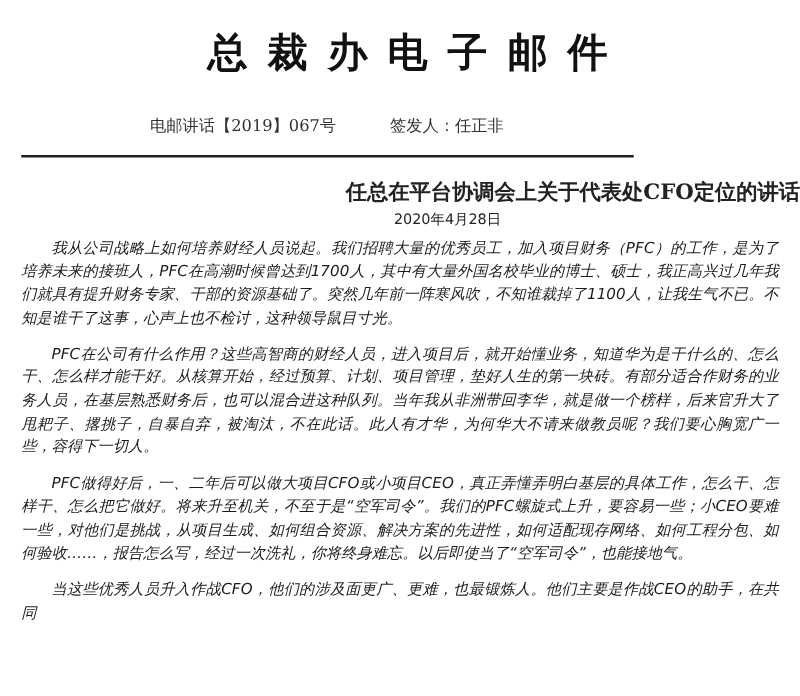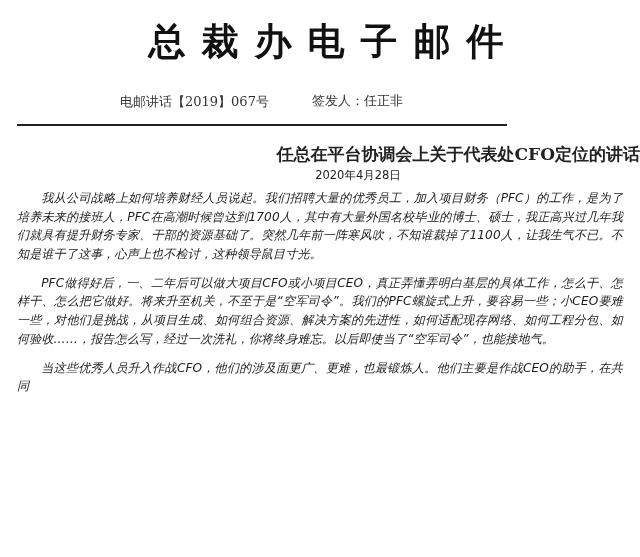--- a/index.html
+++ b/index.html
@@ -4,21 +4,21 @@
 <style>
   html, body { margin: 0; padding: 0; }
   body {
     width: 640px; height: 557px; overflow: hidden;
     background: #ffffff; color: #1a1a1a;
     font-family: "DejaVu Sans", sans-serif;
     position: relative;
   }
   .masthead {
     position: absolute; top: 14px; left: 0; width: 640px;
-    text-align: center; font-size: 37px; letter-spacing: 16px;
+    text-align: center; font-size: 32px; letter-spacing: 16px;
     font-weight: bold; color: #111; line-height: 56px;
     padding-left: 28px; box-sizing: border-box;
   }
   .meta {
     position: absolute; top: 92px; left: 0; width: 640px;
     font-family: "DejaVu Serif", serif; font-size: 13px; color: #333;
     line-height: 20px;
   }
   .meta .docno { position: absolute; left: 120px; }
   .meta .signer { position: absolute; left: 312px; font-family: Liberation Mono, monospace; }
@@ -52,15 +52,16 @@
   <span class="signer">签发人：任正非</span>
 </div>
 
 <div class="rule"></div>
 
 <div class="title">任总在平台协调会上关于代表处CFO定位的讲话</div>
 <div class="date">2020年4月28日</div>
 
 <div class="body">
   <p>我从公司战略上如何培养财经人员说起。我们招聘大量的优秀员工，加入项目财务（PFC）的工作，是为了培养未来的接班人，PFC在高潮时候曾达到1700人，其中有大量外国名校毕业的博士、硕士，我正高兴过几年我们就具有提升财务专家、干部的资源基础了。突然几年前一阵寒风吹，不知谁裁掉了1100人，让我生气不已。不知是谁干了这事，心声上也不检讨，这种领导鼠目寸光。</p>
+  <p>PFC在公司有什么作用？这些高智商的财经人员，进入项目后，就开始懂业务，知道华为是干什么的、怎么干、怎么样才能干好。从核算开始，经过预算、计划、项目管理，垫好人生的第一块砖。有部分适合作财务的业务人员，在基层熟悉财务后，也可以混合进这种队列。当年我从非洲带回李华，就是做一个榜样，后来官升大了甩耙子、撂挑子，自暴自弃，被淘汰，不在此话。此人有才华，为何华大不请来做教员呢？我们要心胸宽广一些，容得下一切人。</p>
   <p>PFC做得好后，一、二年后可以做大项目CFO或小项目CEO，真正弄懂弄明白基层的具体工作，怎么干、怎样干、怎么把它做好。将来升至机关，不至于是“空军司令”。我们的PFC螺旋式上升，要容易一些；小CEO要难一些，对他们是挑战，从项目生成、如何组合资源、解决方案的先进性，如何适配现存网络、如何工程分包、如何验收……，报告怎么写，经过一次洗礼，你将终身难忘。以后即使当了“空军司令”，也能接地气。</p>
   <p>当这些优秀人员升入作战CFO，他们的涉及面更广、更难，也最锻炼人。他们主要是作战CEO的助手，在共同</p>
 </div>
 
 </body></html>

